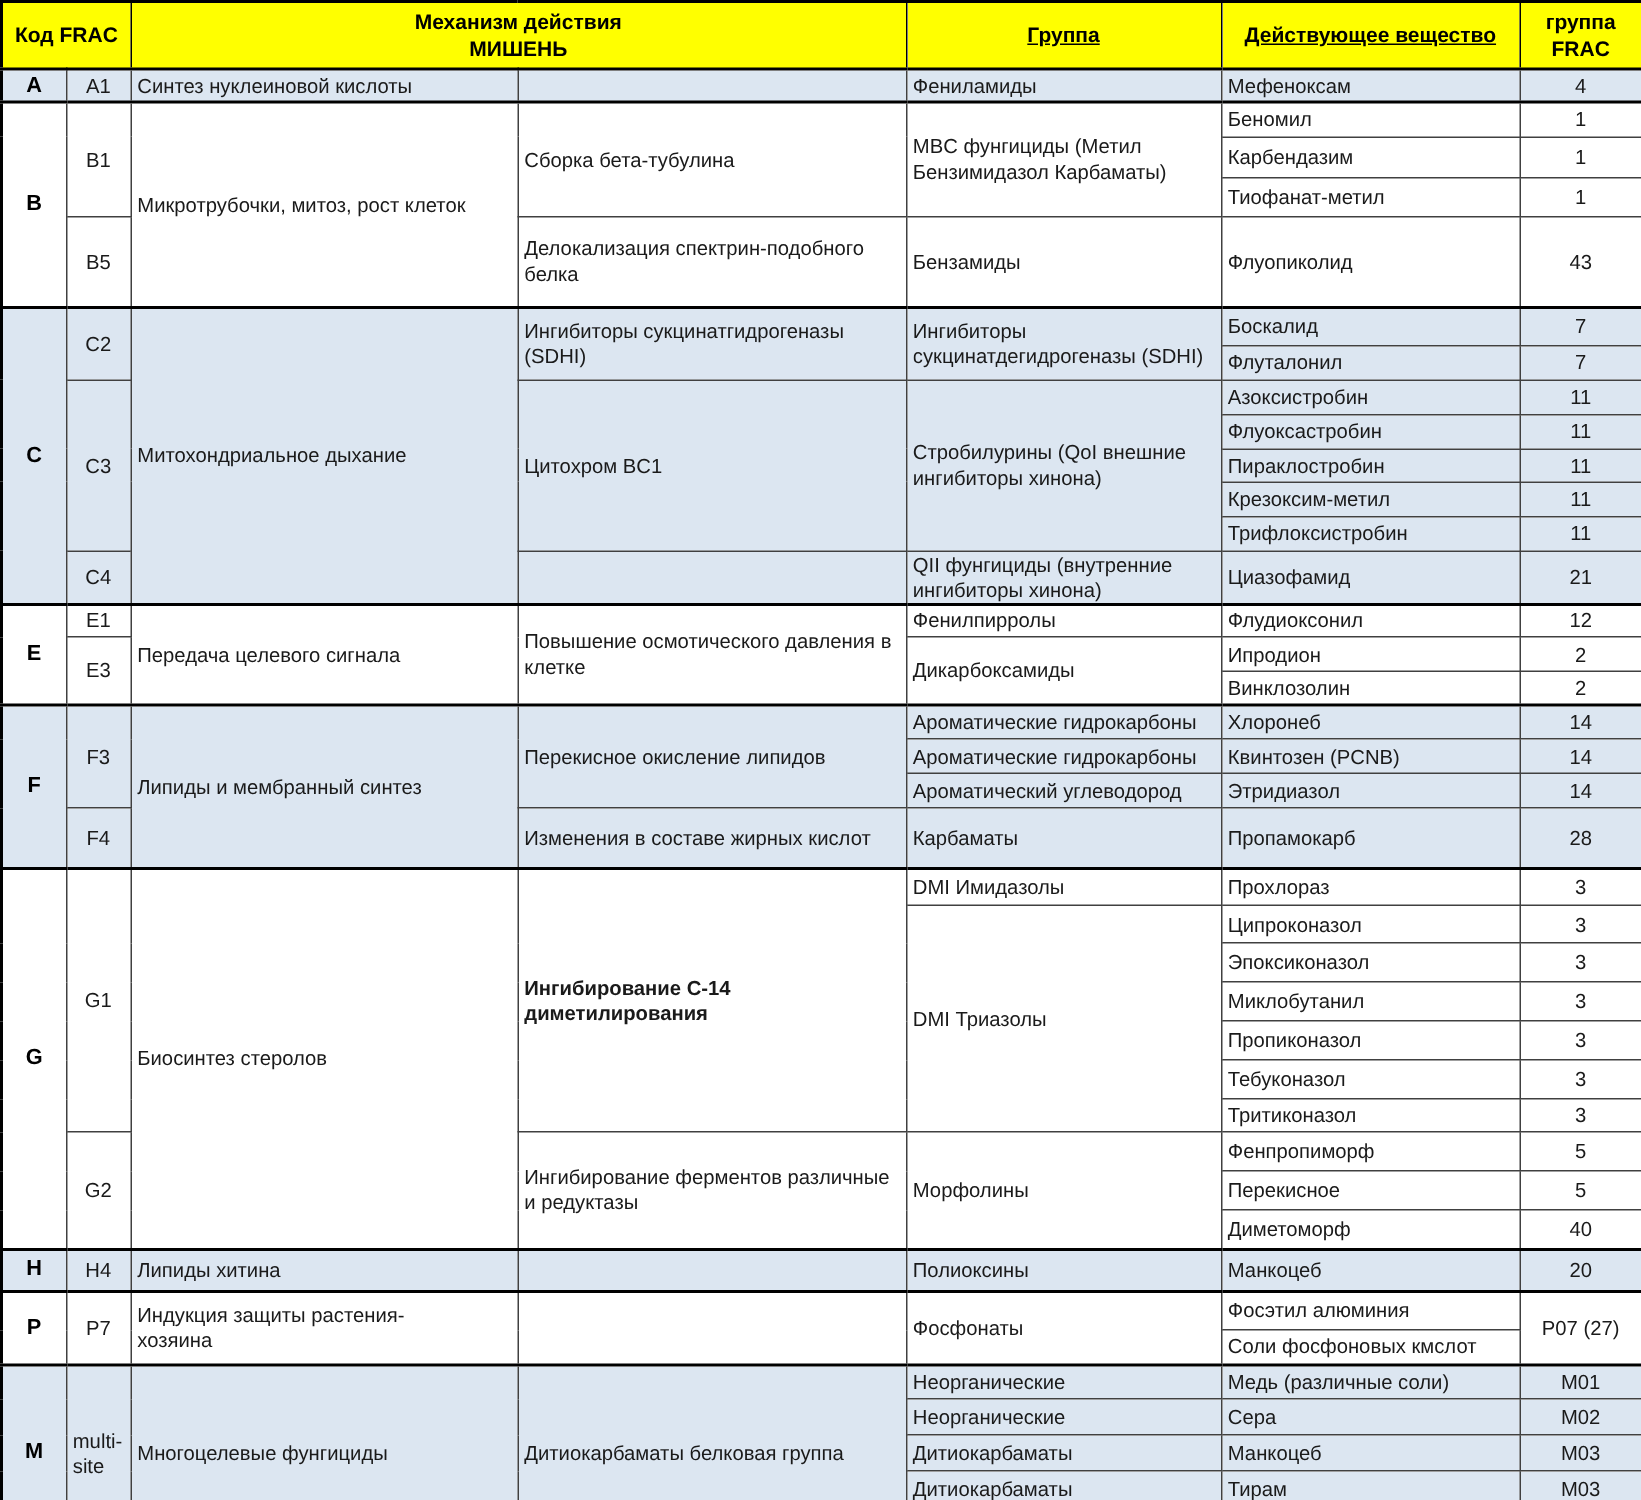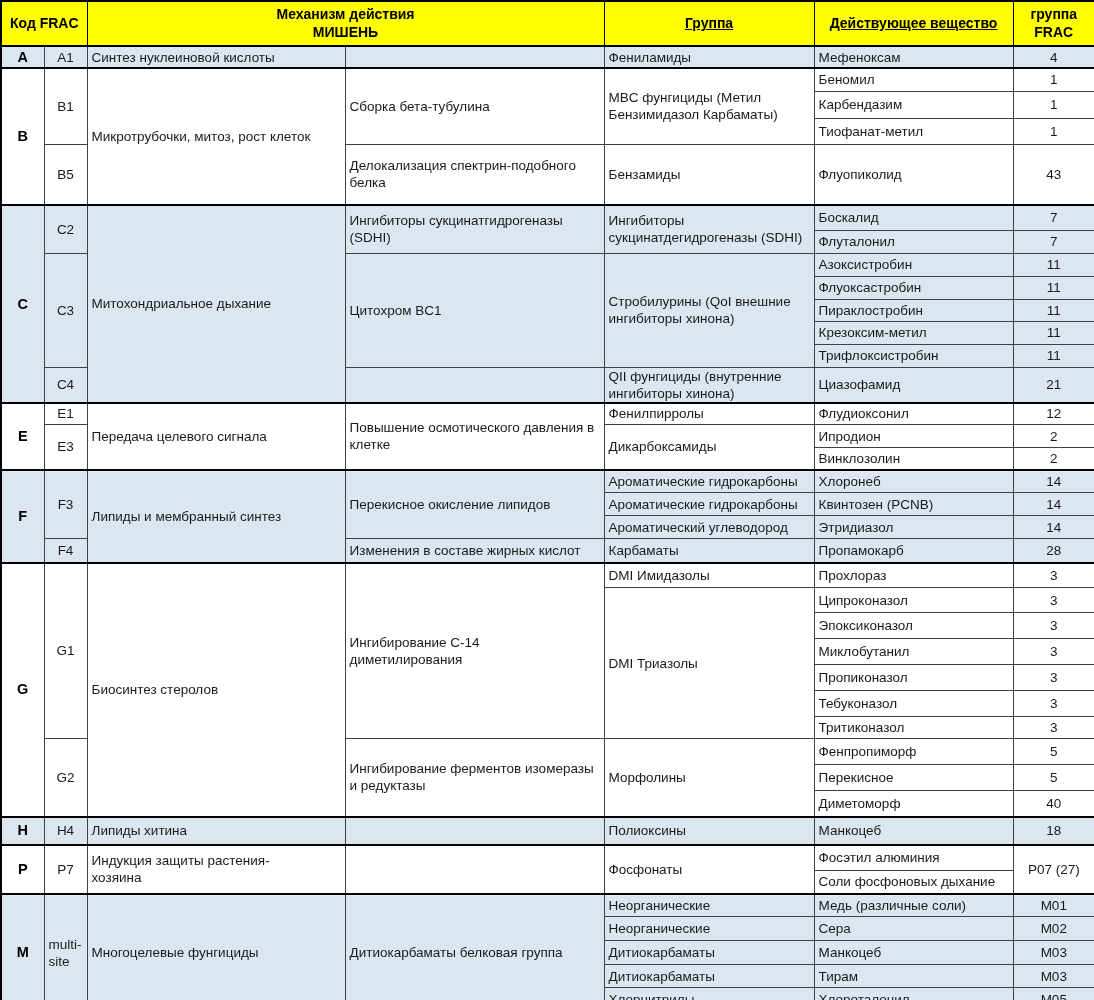--- a/index.html
+++ b/index.html
@@ -29,21 +29,21 @@
     border-color: #000;
     border-bottom-width: 2px;
   }
   th.u { text-decoration: underline; }
   tr.sec td { border-top: 2px solid #000; }
   tr.blue td { background: #DCE6F1; }
   td.c { text-align: center; }
   td.letter { font-weight: bold; font-size: 14.5px; color: #000; }
   .clipbox { height: 44px; display: flex; align-items: center; overflow: hidden; justify-content: center; }
   .w190 { max-width: 190px; }
-  .w165 { max-width: 165px; }
+  .w165 { max-width: 165px; font-weight: bold; }
 </style>
 </head>
 <body>
 
 <table class="frac">
   <colgroup>
     <col style="width:43px">
       <col style="width:43px">
       <col style="width:258px">
     <col style="width:259px">
@@ -183,21 +183,21 @@
     <tr class="blue" style="height:23px">
       <td>Ароматические гидрокарбоны</td>
       <td>Квинтозен (PCNB)</td>
       <td class="c">14</td>
     </tr>
     <tr class="blue" style="height:23px">
       <td>Ароматический углеводород</td>
       <td>Этридиазол</td>
       <td class="c">14</td>
     </tr>
-    <tr class="blue" style="height:24px">
+    <tr class="blue" style="height:40px">
       <td class="c">F4</td>
       <td>Изменения в составе жирных кислот</td>
       <td>Карбаматы</td>
       <td>Пропамокарб</td>
       <td class="c">28</td>
     </tr>
 
     <tr class="sec" style="height:25px">
       <td class="c letter" rowspan="10">G</td>
       <td class="c" rowspan="7">G1</td>
@@ -229,57 +229,57 @@
     <tr style="height:26px">
       <td>Тебуконазол</td>
       <td class="c">3</td>
     </tr>
     <tr style="height:22px">
       <td>Тритиконазол</td>
       <td class="c">3</td>
     </tr>
     <tr style="height:26px">
       <td class="c" rowspan="3">G2</td>
-      <td rowspan="3">Ингибирование ферментов изомеразы и редуктазы</td>
+      <td rowspan="3">Ингибирование ферментов различные и редуктазы</td>
       <td rowspan="3">Морфолины</td>
       <td>Фенпропиморф</td>
       <td class="c">5</td>
     </tr>
     <tr style="height:26px">
       <td>Перекисное</td>
       <td class="c">5</td>
     </tr>
     <tr style="height:26px">
       <td>Диметоморф</td>
       <td class="c">40</td>
     </tr>
 
     <tr class="sec blue" style="height:28px">
       <td class="c letter">H</td>
       <td class="c">H4</td>
       <td>Липиды хитина</td>
       <td></td>
       <td>Полиоксины</td>
       <td>Манкоцеб</td>
-      <td class="c">18</td>
+      <td class="c">20</td>
     </tr>
 
     <tr class="sec" style="height:26px">
       <td class="c letter" rowspan="2">P</td>
       <td class="c" rowspan="2">P7</td>
       <td rowspan="2">
           <div class="w190">Индукция защиты растения-хозяина</div>
         </td>
       <td rowspan="2"></td>
       <td rowspan="2">Фосфонаты</td>
       <td>Фосэтил алюминия</td>
       <td class="c" rowspan="2">P07 (27)</td>
     </tr>
     <tr style="height:23px">
-      <td>Соли фосфоновых дыхание</td>
+      <td>Соли фосфоновых кмслот</td>
     </tr>
 
     <tr class="sec blue" style="height:23px">
       <td class="c letter" rowspan="5">M</td>
       <td rowspan="5">multi-site</td>
       <td rowspan="5">Многоцелевые фунгициды</td>
       <td rowspan="5">Дитиокарбаматы белковая группа</td>
       <td>Неорганические</td>
       <td>Медь (различные соли)</td>
       <td class="c">M01</td>

